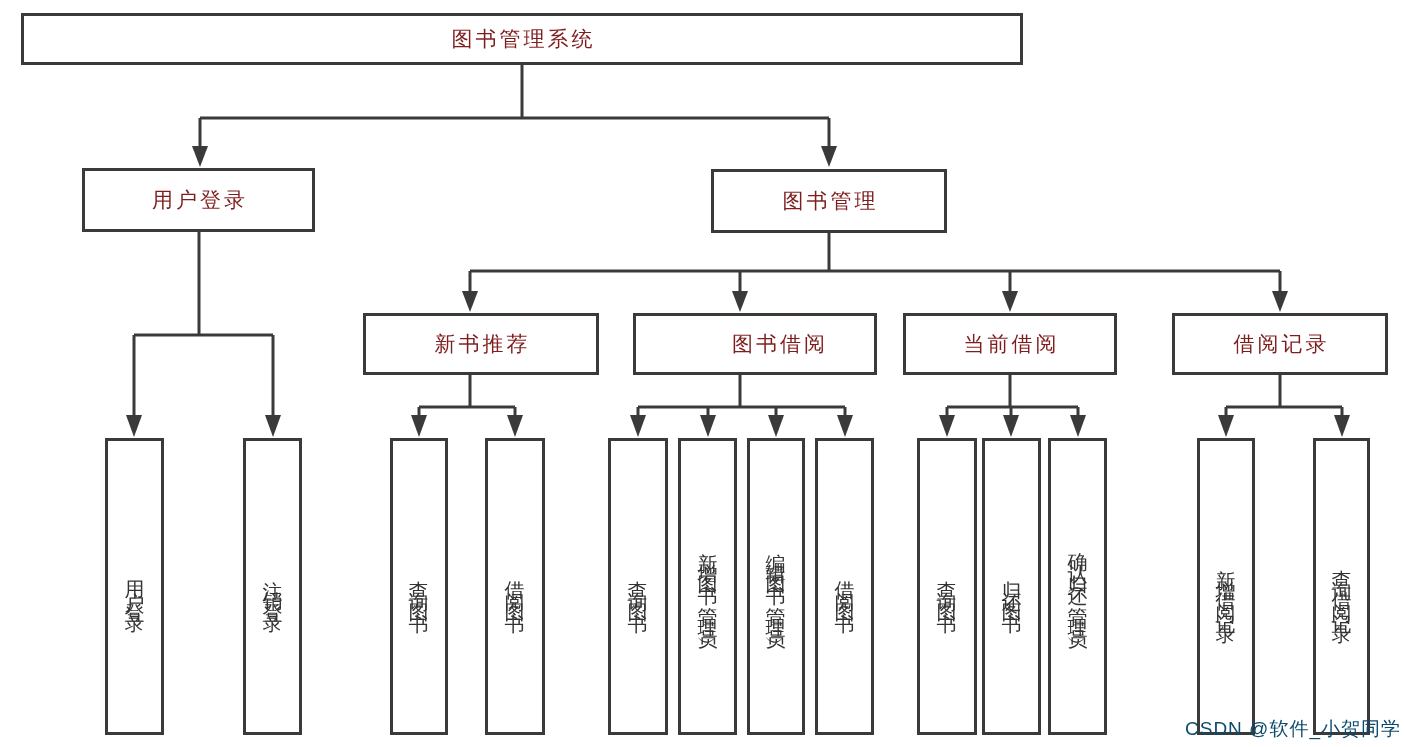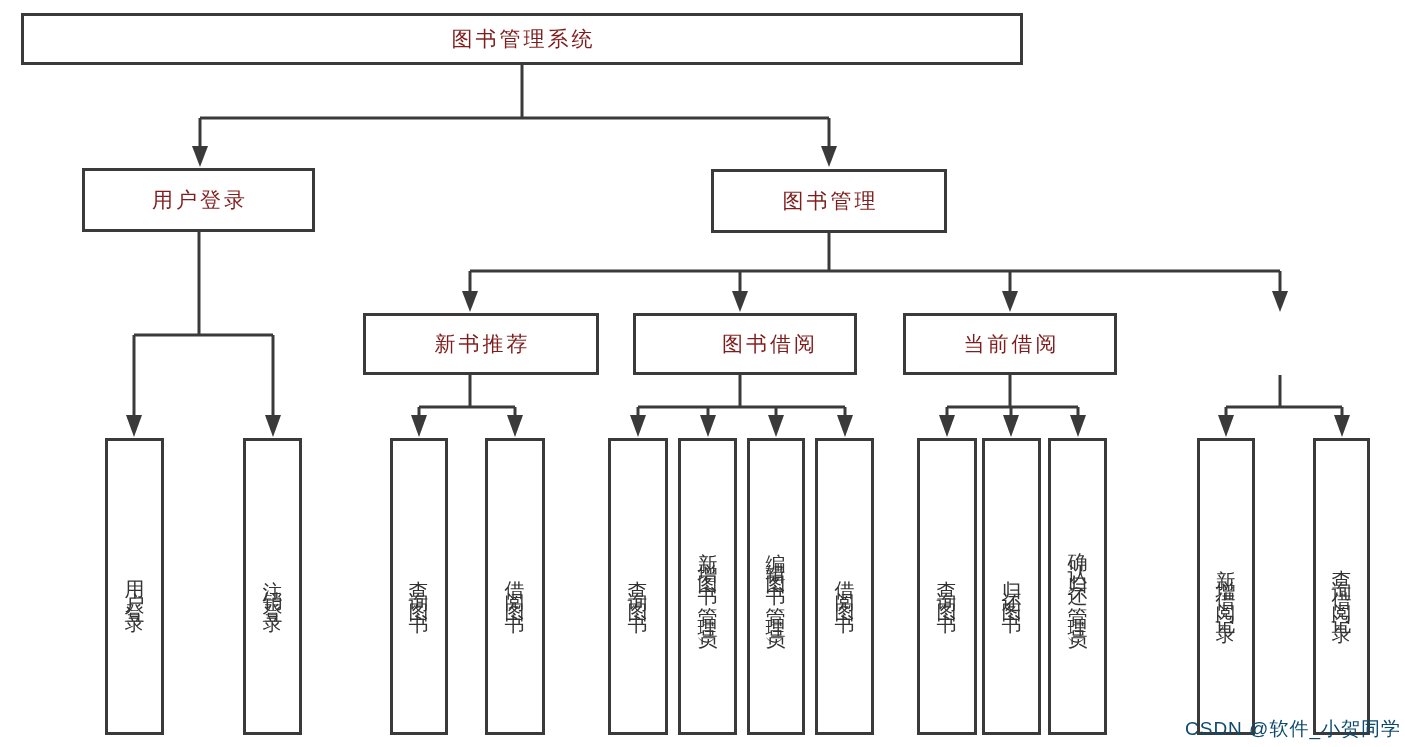--- a/index.html
+++ b/index.html
@@ -131,22 +131,23 @@
       <polygon points="1334,415 1350,415 1342,437"></polygon>
     </g>
   </svg>
 
   <div class="hbox" style="left:21px; top:13px; width:1002px; height:52px;">图书管理系统</div>
 
   <div class="hbox" style="left:82px; top:168px; width:233px; height:64px;">用户登录</div>
   <div class="hbox" style="left:711px; top:169px; width:236px; height:64px;">图书管理</div>
 
   <div class="hbox" style="left:363px; top:313px; width:236px; height:62px;">新书推荐</div>
-  <div class="hbox" style="left:633px; top:313px; width:224px; height:62px;padding-left:47px;">图书借阅</div>
+  <div class="hbox" style="left:633px; top:313px; width:244px; height:62px;padding-left:47px;">图书借阅</div>
   <div class="hbox" style="left:903px; top:313px; width:214px; height:62px;">当前借阅</div>
+  <div class="hbox" style="left:1172px; top:313px; width:216px; height:62px;">借阅记录</div>
 
   <div class="vbox" style="left:105px; width:59px; line-height:53px;">用户登录</div>
   <div class="vbox" style="left:243px; width:59px; line-height:53px;">注销登录</div>
 
   <div class="vbox" style="left:390px; width:58px; line-height:52px;">查询图书</div>
   <div class="vbox" style="left:485px; width:60px; line-height:54px;">借阅图书</div>
 
   <div class="vbox" style="left:608px; width:60px; line-height:54px;">查询图书</div>
   <div class="vbox" style="left:678px; width:59px; line-height:53px;">新增图书（管理员）</div>
   <div class="vbox" style="left:747px; width:58px; line-height:52px;">编辑图书（管理员）</div>

